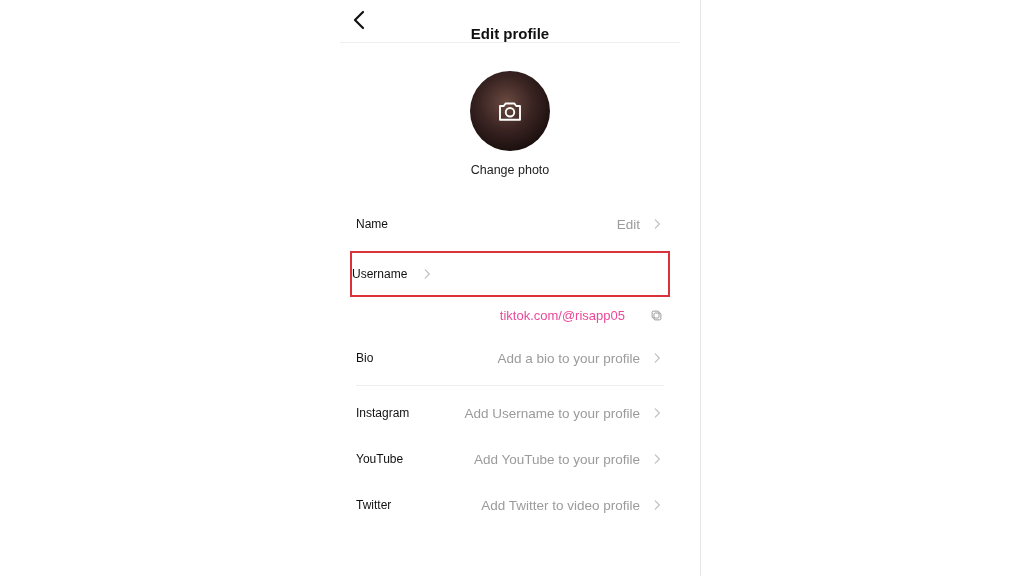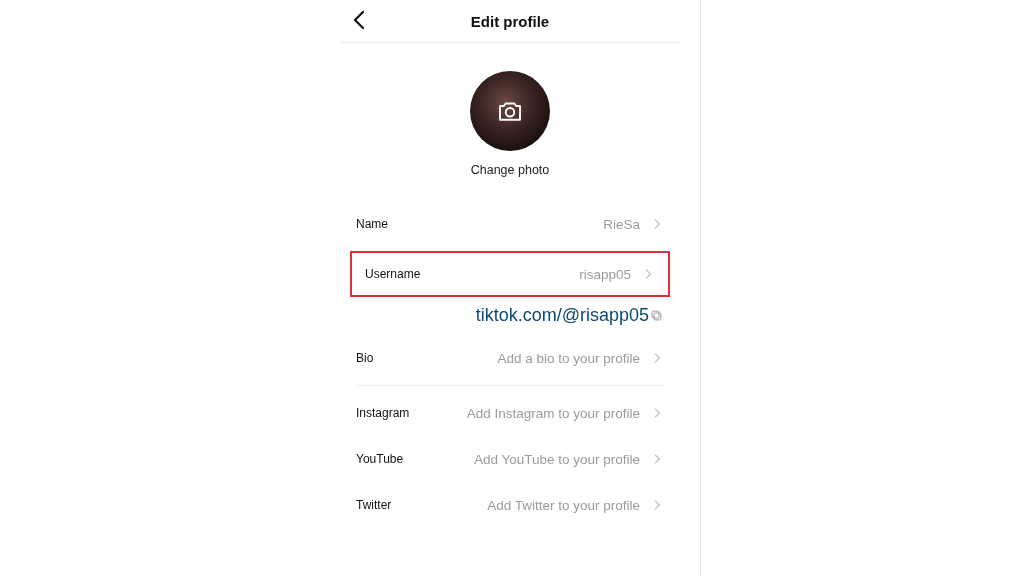--- a/index.html
+++ b/index.html
@@ -30,21 +30,21 @@
     top: 0;
     width: 340px;
     height: 576px;
   }
 
   
   .header {
     position: relative;
     height: 42px;
     display: flex;
-    align-items: center;
+    align-items: flex-end;
     justify-content: center;
     border-bottom: 1px solid #eee;
   }
   .back {
     position: absolute;
     left: 8px;
     top: 8px;
     width: 24px;
     height: 24px;
     cursor: pointer;
@@ -115,33 +115,34 @@
     white-space: nowrap;
     overflow: hidden;
     text-overflow: ellipsis;
   }
   .chevron {
     flex: 0 0 auto;
   }
   .row.highlight {
     border: 2px solid #d9323a;
     margin: -2px -6px;
-    padding: 0 13px;
+    padding: 0 0;
     height: 42px;
+    gap: 13px;
   }
 
   
   .url-row {
     display: flex;
     justify-content: flex-end;
     align-items: center;
-    gap: 0;
+    gap: 24px;
     height: 40px;
-    color: #0c4a6e;
-    font-size: 18px;
+    color: #ec4899;
+    font-size: 13px;
   }
 
   .section-sep {
     height: 1px;
     background: #eee;
     margin: 4px 0;
   }
 
   .spacer-sm { height: 6px; }
 </style>
@@ -171,31 +172,30 @@
       </div>
       <div class="media-caption">Change photo</div>
     </div>
 
   </div>
 
   <div class="list">
 
     <div class="row">
       <span class="row-label">Name</span>
-      <span class="row-value">RieSa</span>
+      <span class="row-value">Edit</span>
       <svg class="chevron" viewBox="0 0 24 24" width="14" height="14">
         <path d="M9 5 L16 12 L9 19" fill="none" stroke="#bfbfbf" stroke-width="2" stroke-linecap="round" stroke-linejoin="round"></path>
       </svg>
     </div>
 
     <div class="spacer-sm"></div>
 
     <div class="row highlight">
       <span class="row-label">Username</span>
-      <span class="row-value">risapp05</span>
       <svg class="chevron" viewBox="0 0 24 24" width="14" height="14">
         <path d="M9 5 L16 12 L9 19" fill="none" stroke="#bfbfbf" stroke-width="2" stroke-linecap="round" stroke-linejoin="round"></path>
       </svg>
     </div>
 
     <div class="url-row">
       <span>tiktok.com/@risapp05</span>
       <svg viewBox="0 0 24 24" width="15" height="15">
         <rect x="8" y="8" width="11" height="11" rx="2" fill="none" stroke="#9b9b9b" stroke-width="1.6"></rect>
         <rect x="5" y="5" width="11" height="11" rx="2" fill="none" stroke="#9b9b9b" stroke-width="1.6"></rect>
@@ -207,37 +207,37 @@
       <span class="row-value">Add a bio to your profile</span>
       <svg class="chevron" viewBox="0 0 24 24" width="14" height="14">
         <path d="M9 5 L16 12 L9 19" fill="none" stroke="#bfbfbf" stroke-width="2" stroke-linecap="round" stroke-linejoin="round"></path>
       </svg>
     </div>
 
     <div class="section-sep"></div>
 
     <div class="row">
       <span class="row-label">Instagram</span>
-      <span class="row-value">Add Instagram to your profile</span>
+      <span class="row-value">Add Username to your profile</span>
       <svg class="chevron" viewBox="0 0 24 24" width="14" height="14">
         <path d="M9 5 L16 12 L9 19" fill="none" stroke="#bfbfbf" stroke-width="2" stroke-linecap="round" stroke-linejoin="round"></path>
       </svg>
     </div>
 
     <div class="row">
       <span class="row-label">YouTube</span>
       <span class="row-value">Add YouTube to your profile</span>
       <svg class="chevron" viewBox="0 0 24 24" width="14" height="14">
         <path d="M9 5 L16 12 L9 19" fill="none" stroke="#bfbfbf" stroke-width="2" stroke-linecap="round" stroke-linejoin="round"></path>
       </svg>
     </div>
 
     <div class="row">
       <span class="row-label">Twitter</span>
-      <span class="row-value">Add Twitter to your profile</span>
+      <span class="row-value">Add Twitter to video profile</span>
       <svg class="chevron" viewBox="0 0 24 24" width="14" height="14">
         <path d="M9 5 L16 12 L9 19" fill="none" stroke="#bfbfbf" stroke-width="2" stroke-linecap="round" stroke-linejoin="round"></path>
       </svg>
     </div>
 
   </div>
 
 </div>
 
 </body></html>

